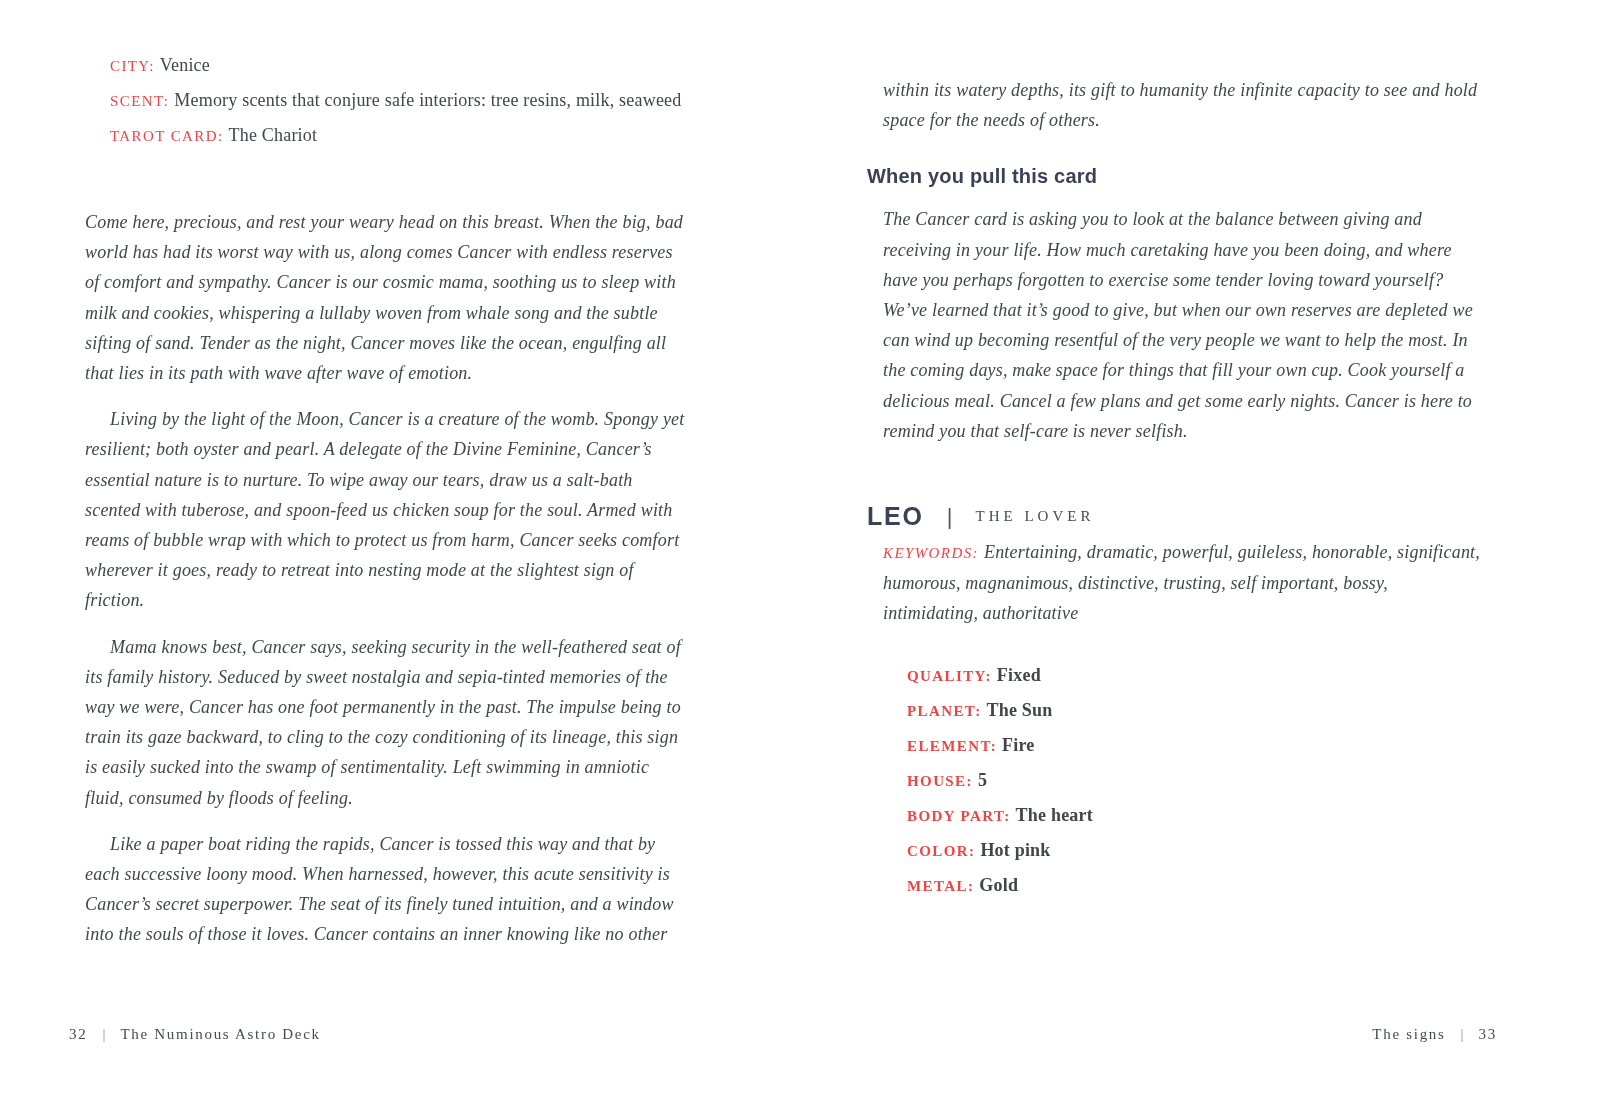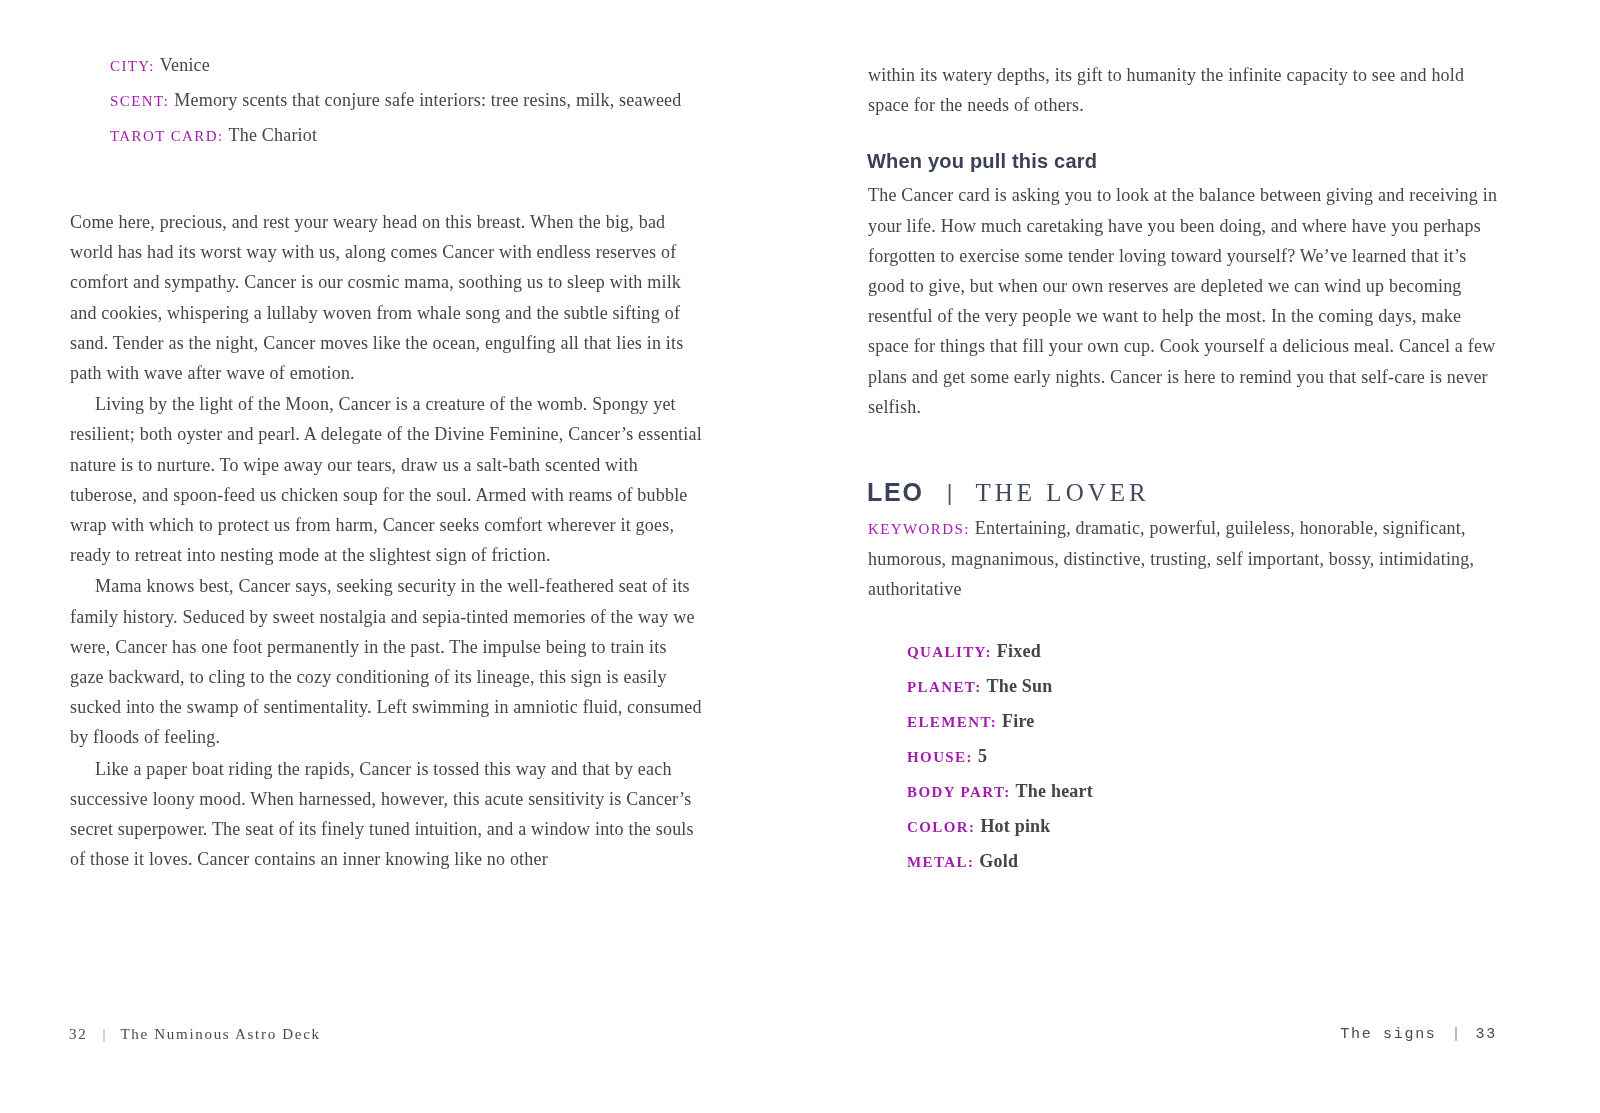--- a/index.html
+++ b/index.html
@@ -22,30 +22,31 @@
     font-size: 18px; line-height: 30px;
     margin: 0 0 4px 0;
     letter-spacing: 0.2px;
   }
   #page-left .attr-item { width: 600px; padding-left: 81px; text-indent: -40px; }
   #page-right .attr-item { padding-left: 40px; font-weight: bold; }
 
   .cap {
     font-size: 15px;
     letter-spacing: 1.4px;
-    color: #a21caf;
+    color: #ef4444;
   }
   .attr-value { margin-left: 5px; }
 
   
   .body-par {
     font-size: 18px;
     line-height: 30.2px;
     letter-spacing: 0.2px;
-    margin: 1px;
+    margin: 16px;
+    font-style: italic;
   }
   .indent { text-indent: 25px; }
 
   #left-body { margin-top: 56px; }
 
   .sans-heading {
     font-family: "Liberation Sans", sans-serif;
     font-weight: bold;
     font-size: 20px;
     letter-spacing: 0.2px;
@@ -68,40 +69,40 @@
     color: #3b4257;
   }
   .heading-sep {
     font-family: "Liberation Sans", sans-serif;
     font-size: 22px;
     font-weight: normal;
     color: #4d5568;
     margin: 0 23px;
   }
   .leo-epithet {
-    font-size: 25px;
+    font-size: 15px;
     letter-spacing: 4px;
     color: #414960;
   }
 
   .keywords { margin-top: 6px; }
 
   #right-attrs { margin-top: 31px; }
 
   
   .footer {
     position: absolute;
     top: 1026px;
     font-size: 15px;
     letter-spacing: 1.7px;
     color: #46494f;
     white-space: nowrap;
   }
   #footer-left  { left: 69px; }
-  #footer-right { right: 103px; font-family: Liberation Mono, monospace; }
+  #footer-right { right: 103px; }
   .footer-sep { color: #91949a; margin: 0 15px; letter-spacing: 0; }
 </style>
 </head>
 <body>
 
 <div class="page" id="page-left">
 
   <ul class="attr-list">
     <li class="attr-item">
       <span class="cap">CITY:</span><span class="attr-value">Venice</span>

